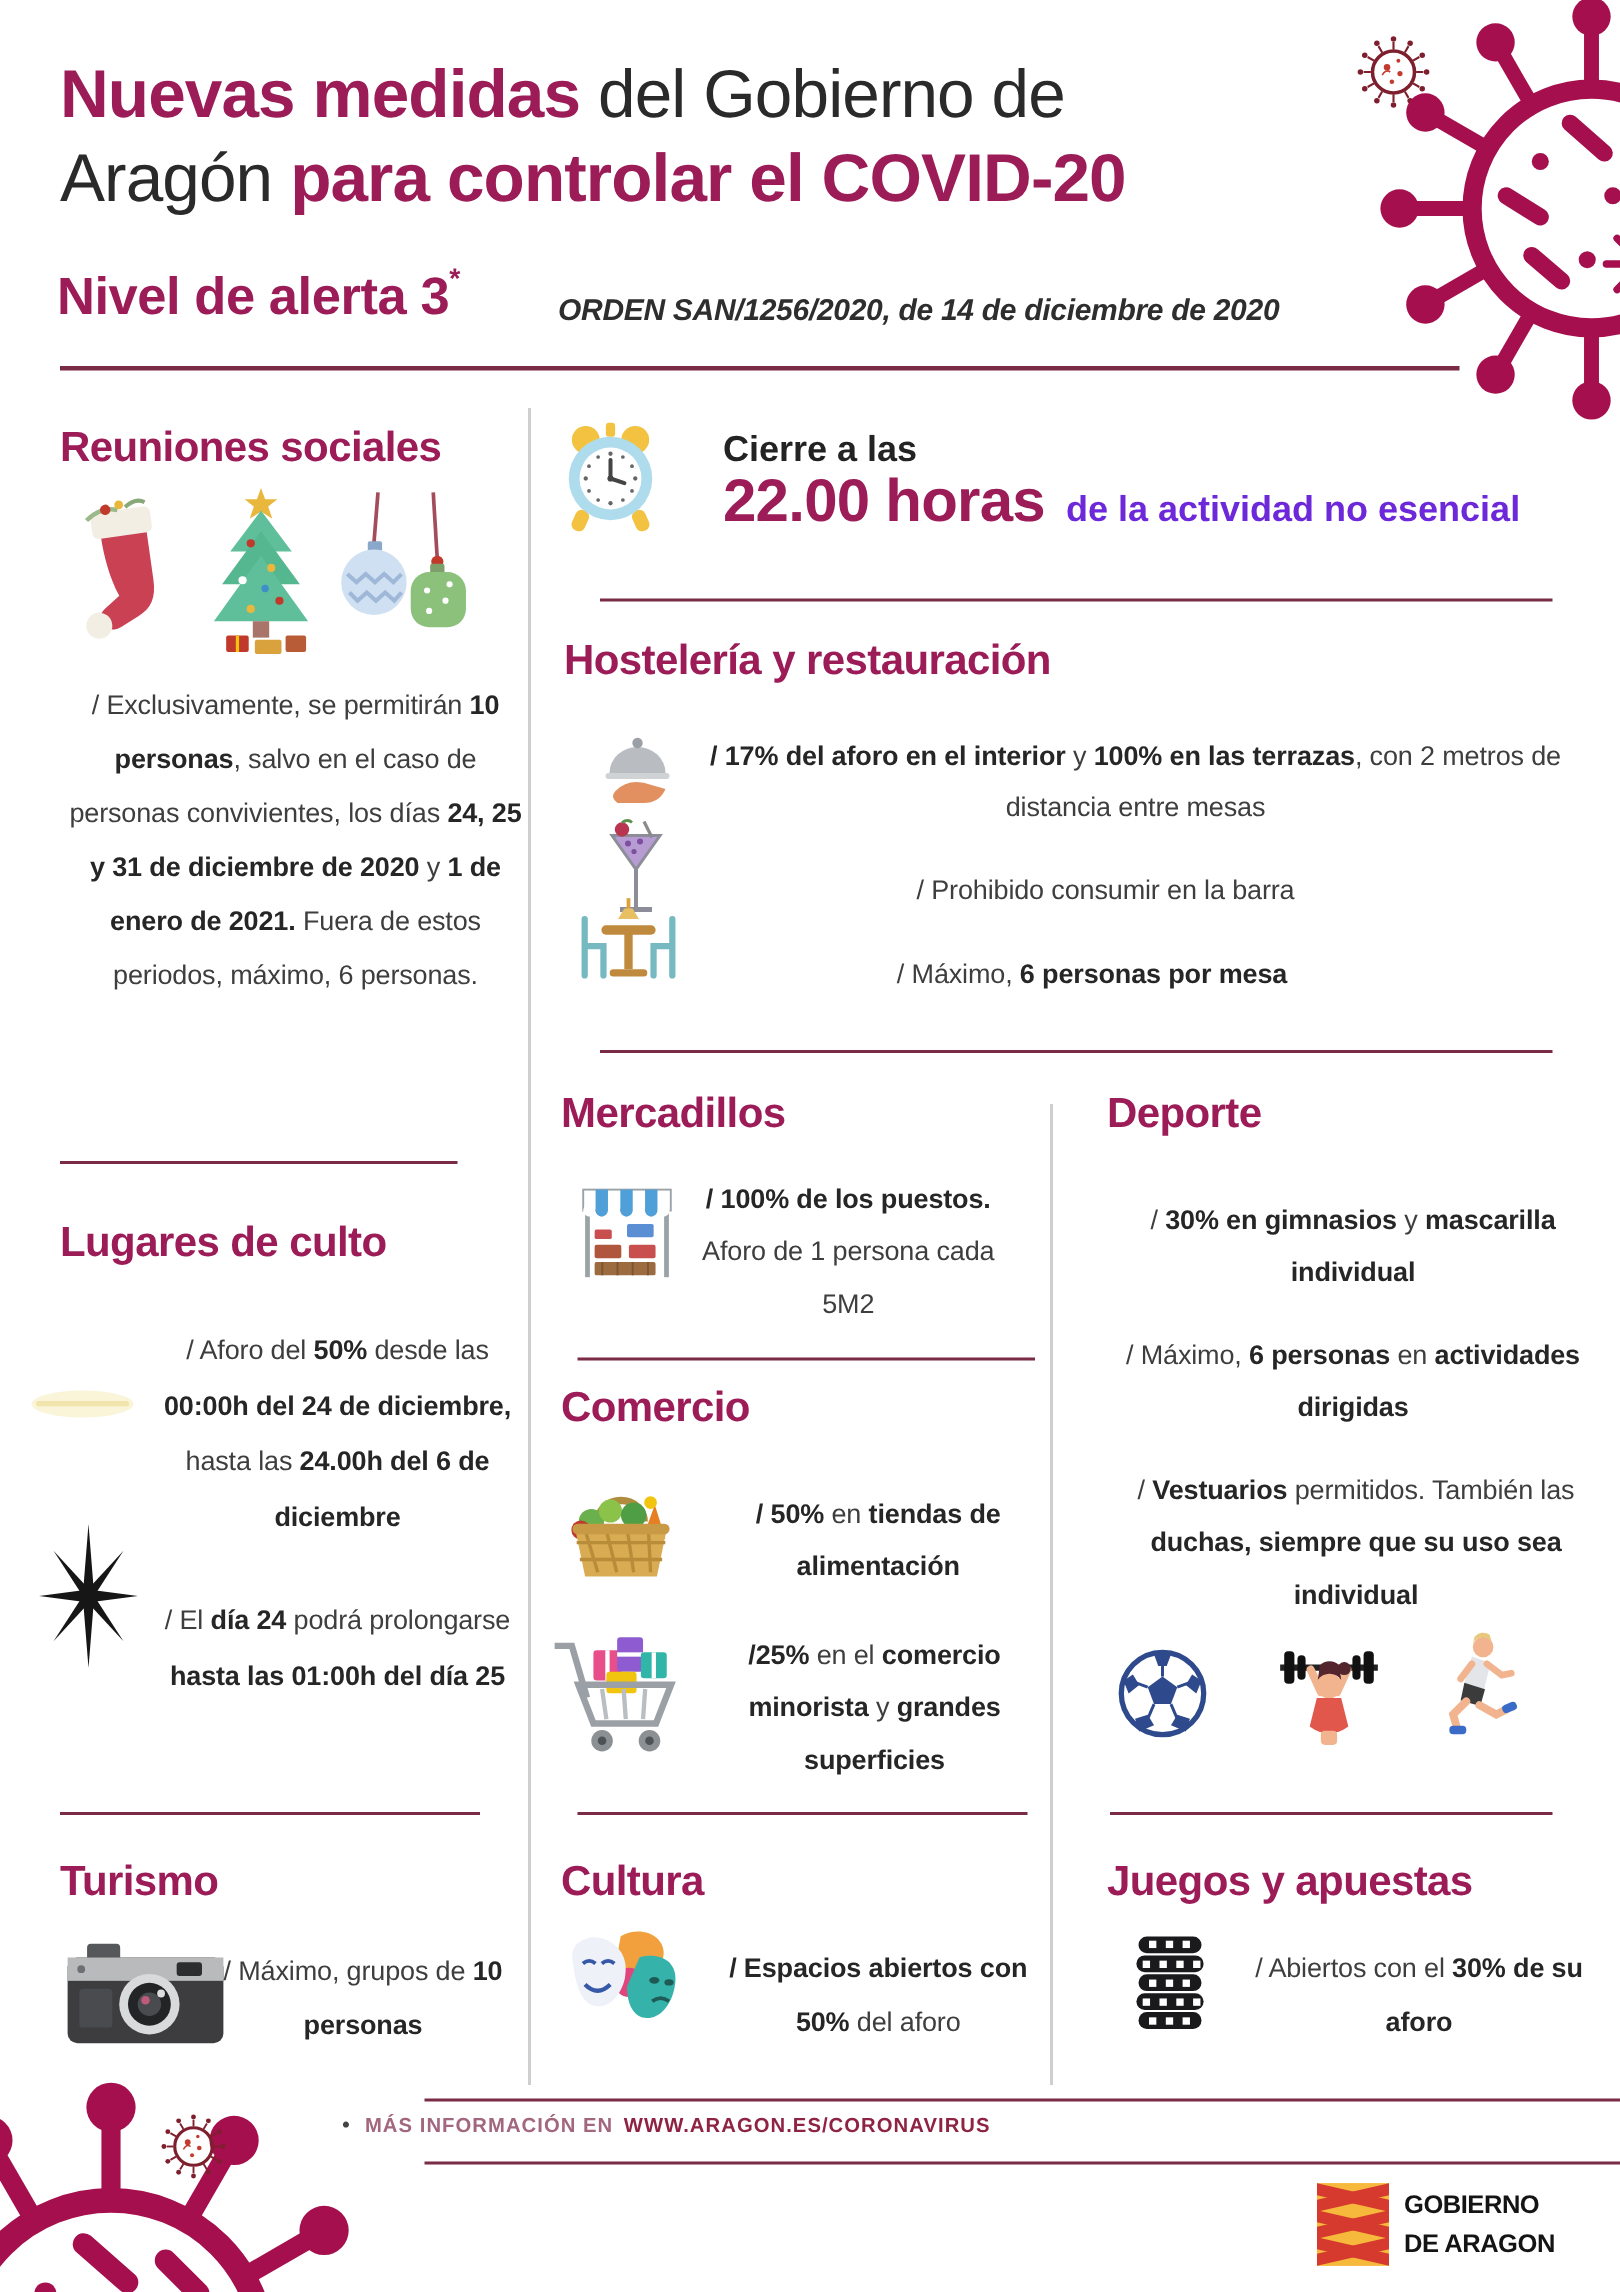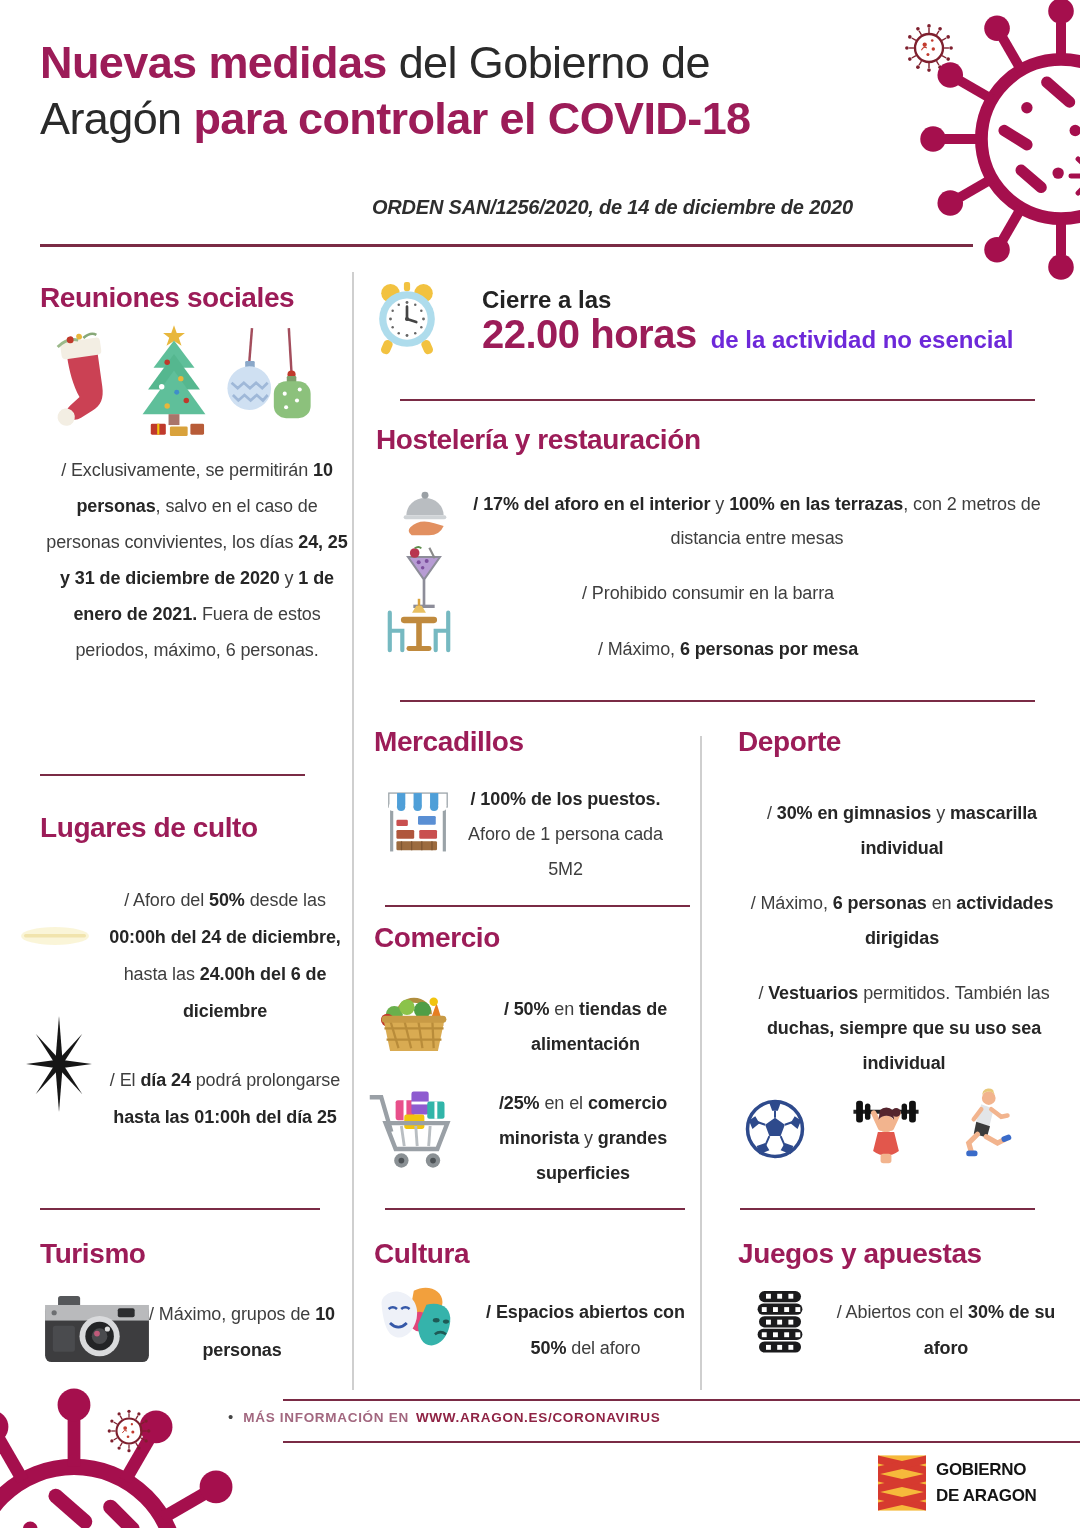--- a/index.html
+++ b/index.html
@@ -143,21 +143,22 @@
       <use href="#virus-big"></use>
     </svg>
   <svg class="abs" style="left:-112px;top:1383px" width="372" height="372">
       <use href="#virus-big"></use>
     </svg>
   <svg class="abs" style="left:104px;top:1406px;color:#7e1f2e" width="50" height="50">
       <use href="#virus-small"></use>
     </svg>
 
   <div class="title-line" style="left:40px;top:36px;width:860px"><b>Nuevas medidas</b><span> del Gobierno de</span></div>
-  <div class="title-line" style="left:40px;top:92px;width:880px"><span>Aragón </span><b>para controlar el COVID-18</b></div>
+  <div class="title-line" style="left:40px;top:92px;width:880px"><span>Aragón </span><b>para controlar el COVID-20</b></div>
+  <div class="nivel" style="left:38px;top:178px"><span>Nivel de alerta 3</span><sup>*</sup></div>
   <div class="order" style="left:372px;top:196px">ORDEN SAN/1256/2020, de 14 de diciembre de 2020</div>
   <div class="dv" style="left:40px;top:244px;width:933px;height:3px"></div>
 
   <div class="dvl" style="left:352px;top:272px;height:1118px"></div>
   <div class="dvl" style="left:700px;top:736px;height:654px"></div>
 
   <svg class="abs" style="left:374px;top:278px" width="66" height="82" viewBox="0 0 64 76">
     <circle cx="16" cy="13" r="9" fill="#f2c240"></circle>
       <circle cx="48" cy="13" r="9" fill="#f2c240"></circle>
     <rect x="29" y="2" width="6" height="9" rx="2" fill="#f2c240"></rect>
@@ -204,21 +205,21 @@
     <path d="M3 9 h24 l-12 17 z" fill="#b79cd4" stroke="#8d8d99" stroke-width="1.5"></path>
     <circle cx="11" cy="13" r="1.5" fill="#7d4f9e"></circle>
       <circle cx="17" cy="12" r="1.5" fill="#7d4f9e"></circle>
       <circle cx="14" cy="17" r="1.3" fill="#7d4f9e"></circle>
     <line x1="15" y1="26" x2="15" y2="45" stroke="#8d8d99" stroke-width="2"></line>
     <line x1="7" y1="46" x2="23" y2="46" stroke="#8d8d99" stroke-width="2.5"></line>
     <line x1="19" y1="2" x2="23" y2="10" stroke="#8a8a8a" stroke-width="1.6"></line>
     <circle cx="8" cy="6" r="3.6" fill="#b8354f"></circle>
       <path d="M8 2.5 q3 -2 5 0" stroke="#5f8f4e" stroke-width="1.4" fill="none"></path>
   </svg>
-  <div class="t" style="left:448px;top:576px;width:520px"><span>/ Prohibido consumir en la barra</span></div>
+  <div class="t" style="left:477px;top:576px;width:520px"><span>/ Prohibido consumir en la barra</span></div>
   <svg class="abs" style="left:380px;top:596px" width="78" height="64" viewBox="0 0 56 46">
     <line x1="28" y1="2" x2="28" y2="8" stroke="#d9a23c" stroke-width="1.8"></line>
     <path d="M23 12 h10 l-3 -5 h-4 z" fill="#e8c063"></path>
     <rect x="15" y="15" width="26" height="4.5" rx="2.2" fill="#c08a3e"></rect>
     <rect x="26" y="19" width="4" height="17" fill="#c08a3e"></rect>
     <rect x="19" y="36" width="18" height="3.5" rx="1.7" fill="#c08a3e"></rect>
     <path d="M7 12 v27 M7 25 h9 v14" stroke="#76b9c1" stroke-width="3" fill="none" stroke-linecap="round"></path>
     <path d="M49 12 v27 M49 25 h-9 v14" stroke="#76b9c1" stroke-width="3" fill="none" stroke-linecap="round"></path>
   </svg>
   <div class="t" style="left:468px;top:632px;width:520px"><span>/ Máximo, </span><b>6 personas por mesa</b></div>

